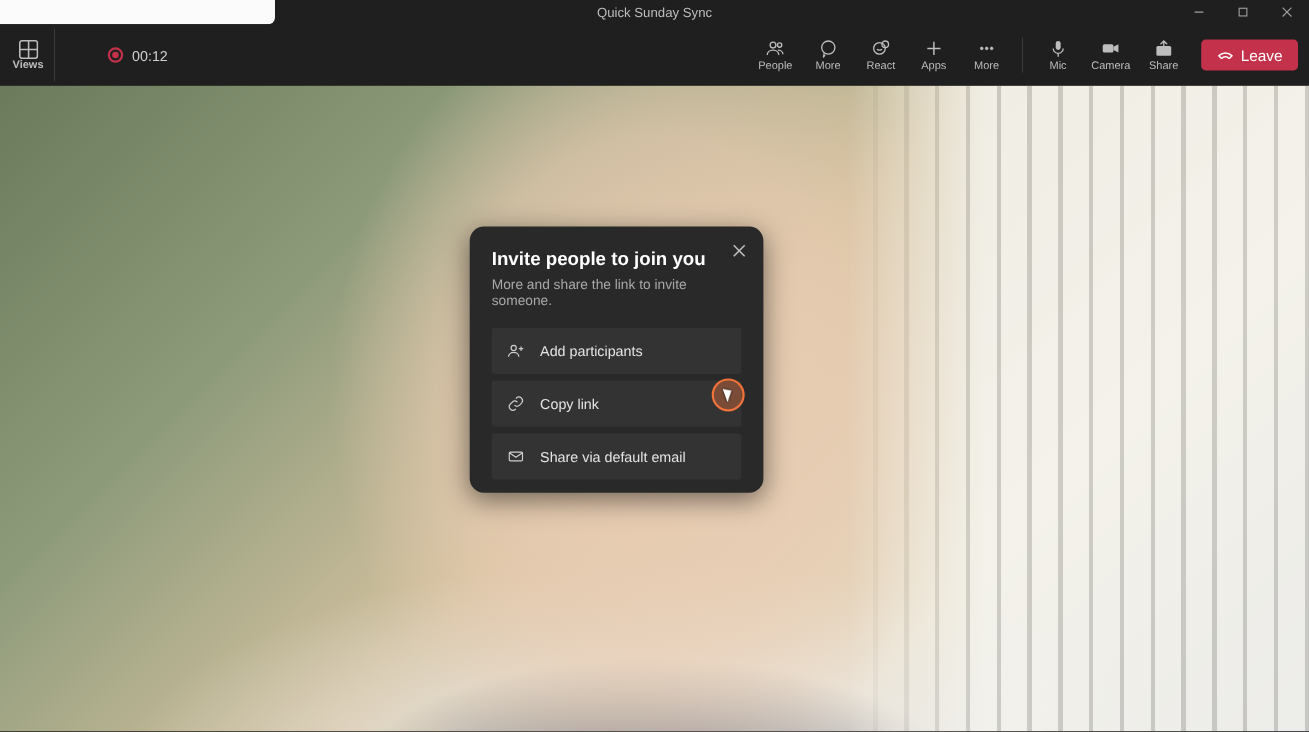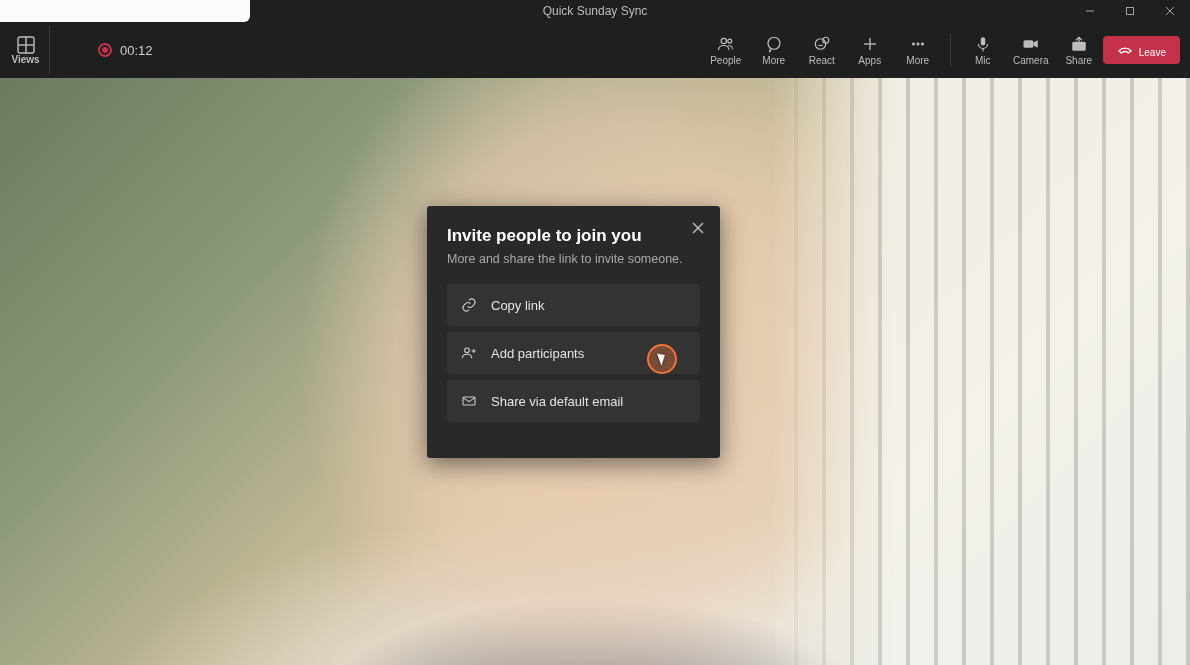--- a/index.html
+++ b/index.html
@@ -19,33 +19,33 @@
   .views-btn svg { stroke: #bdbdbd; }
   .rec { display: flex; align-items: center; gap: 8px; margin-left: 40px; }
   .rec-dot { width: 14px; height: 14px; border: 2px solid #c4314b; border-radius: 50%; display: flex; align-items: center; justify-content: center; }
   .rec-dot::after { content: ""; width: 6px; height: 6px; background: #c4314b; border-radius: 50%; }
   .rec-time { font-size: 13px; color: #d0d0d0; }
 
   .toolbar-right { margin-left: auto; display: flex; align-items: center; gap: 0; }
   .tool-item { display: flex; flex-direction: column; align-items: center; justify-content: center; width: 48px; height: 48px; color: #bdbdbd; font-size: 10px; gap: 2px; }
   .tool-item svg { stroke: #bdbdbd; fill: none; }
   .sep { width: 1px; height: 32px; background: #3a3a3a; margin: 0 8px; }
-  .leave-btn { background: #c4314b; color: #fff; border-radius: 4px; padding: 6px 14px; font-size: 10px; display: flex; align-items: flex-end; gap: 6px; }
+  .leave-btn { background: #c4314b; color: #fff; border-radius: 4px; padding: 6px 14px; font-size: 14px; display: flex; align-items: flex-end; gap: 6px; margin-left: 10px; }
   .leave-btn svg { stroke: #fff; fill: none; }
 
   
   .video-area { position: absolute; top: 78px; left: 0; right: 0; bottom: 0; background: linear-gradient(135deg, #6b7a5a 0%, #8c9a7a 25%, #d4c2a0 50%, #e8dcc5 75%, #b8b8c0 100%); overflow: hidden; }
   .video-area::before { content:""; position:absolute; inset:0; background:
     radial-gradient(ellipse 420px 520px at 595px 280px, rgba(235,205,180,0.95) 0%, rgba(235,205,180,0.6) 45%, rgba(0,0,0,0) 70%),
     radial-gradient(ellipse 700px 300px at 595px 640px, rgba(30,40,80,0.55) 0%, rgba(240,240,245,0.4) 40%, rgba(0,0,0,0) 70%);
   }
   .video-area::after { content:""; position:absolute; right:0; top:0; width:420px; height:100%; background: repeating-linear-gradient(90deg, rgba(245,245,240,0.85) 0 24px, rgba(200,200,195,0.85) 24px 28px); mask: linear-gradient(90deg, transparent, #000 30%); -webkit-mask: linear-gradient(90deg, transparent, #000 30%); }
 
   
-  .modal { position: absolute; left: 427px; top: 206px; width: 293px; background: #292929; border-radius: 3px; padding: 20px 20px 36px 20px; box-shadow: 0 6px 24px rgba(0,0,0,0.5); z-index: 10; }
+  .modal { position: absolute; left: 427px; top: 206px; width: 267px; background: #292929; border-radius: 13px; padding: 20px 20px 12px 20px; box-shadow: 0 6px 24px rgba(0,0,0,0.5); z-index: 10; }
   .modal .close { position: absolute; top: 10px; right: 10px; width: 24px; height: 24px; display: flex; align-items: center; justify-content: center; color: #bdbdbd; cursor: pointer; }
   .modal h2 { font-size: 17px; font-weight: 600; color: #fff; margin-bottom: 6px; }
   .modal p { font-size: 12.5px; color: #a8a8a8; margin-bottom: 18px; }
   .modal-list { display: flex; flex-direction: column; gap: 6px; }
   .modal-option { background: #333333; height: 42px; border-radius: 3px; display: flex; align-items: center; padding: 0 14px; gap: 14px; font-size: 13px; color: #e4e4e4; cursor: pointer; }
   .modal-option svg { stroke: #cfcfcf; fill: none; flex-shrink: 0; }
 
   
   .cursor-ring { position: absolute; width: 30px; height: 30px; border: 2px solid rgba(255,120,60,0.9); background: rgba(255,120,60,0.35); border-radius: 50%; z-index: 20; pointer-events: none; }
   .cursor-ring::after { content: ""; position: absolute; left: 10px; top: 6px; width: 0; height: 0; border-left: 7px solid #fff; border-top: 4px solid transparent; border-bottom: 9px solid transparent; transform: rotate(-20deg); filter: drop-shadow(0 0 1px #000); }
@@ -169,36 +169,36 @@
     <svg width="14" height="14" viewBox="0 0 14 14" stroke="#bdbdbd" stroke-width="1.4">
         <line x1="2" y1="2" x2="12" y2="12"></line>
         <line x1="12" y1="2" x2="2" y2="12"></line>
       </svg>
   </div>
   <h2>Invite people to join you</h2>
   <p>More and share the link to invite someone.</p>
   <div class="modal-list">
     <div class="modal-option">
       <svg width="16" height="16" viewBox="0 0 24 24" stroke-width="1.6">
-          <path d="M10 14a5 5 0 0 0 7 0l3-3a5 5 0 0 0-7-7l-1 1"></path>
-          <path d="M14 10a5 5 0 0 0-7 0l-3 3a5 5 0 0 0 7 7l1-1"></path>
-        </svg>
-      <span>Copy link</span>
-    </div>
-    <div class="modal-option">
-      <svg width="16" height="16" viewBox="0 0 24 24" stroke-width="1.6">
           <circle cx="9" cy="8" r="3.5"></circle>
           <path d="M2 20c0-3.5 3-6 7-6s7 2.5 7 6"></path>
           <line x1="19" y1="6" x2="19" y2="12"></line>
           <line x1="16" y1="9" x2="22" y2="9"></line>
         </svg>
       <span>Add participants</span>
     </div>
     <div class="modal-option">
       <svg width="16" height="16" viewBox="0 0 24 24" stroke-width="1.6">
+          <path d="M10 14a5 5 0 0 0 7 0l3-3a5 5 0 0 0-7-7l-1 1"></path>
+          <path d="M14 10a5 5 0 0 0-7 0l-3 3a5 5 0 0 0 7 7l1-1"></path>
+        </svg>
+      <span>Copy link</span>
+    </div>
+    <div class="modal-option">
+      <svg width="16" height="16" viewBox="0 0 24 24" stroke-width="1.6">
           <rect x="3" y="6" width="18" height="12" rx="1.5"></rect>
           <path d="M3 7l9 6 9-6"></path>
         </svg>
       <span>Share via default email</span>
     </div>
   </div>
 </div>
 
 <div class="cursor-ring" style="left:647px; top:344px;"></div>
 

